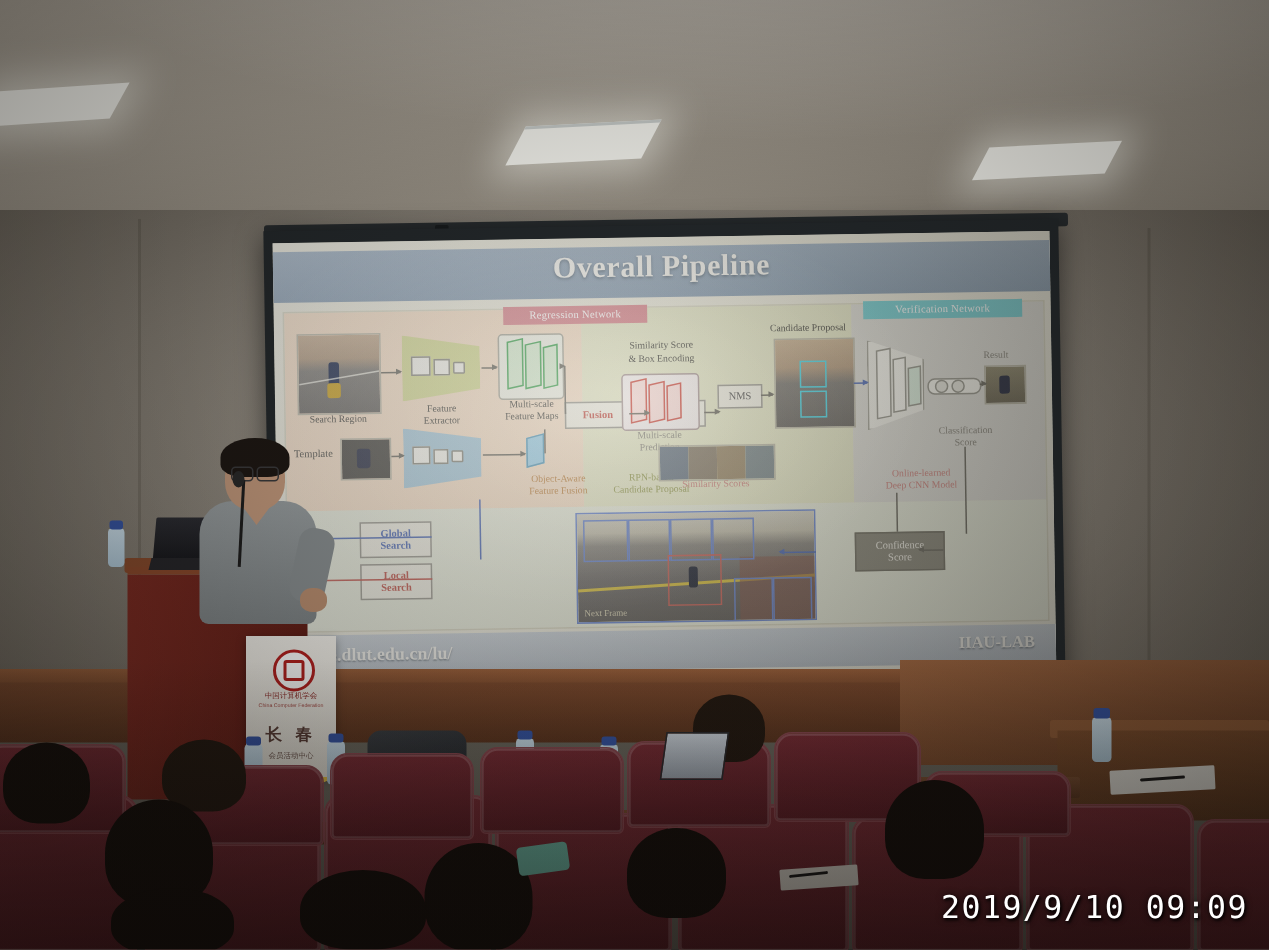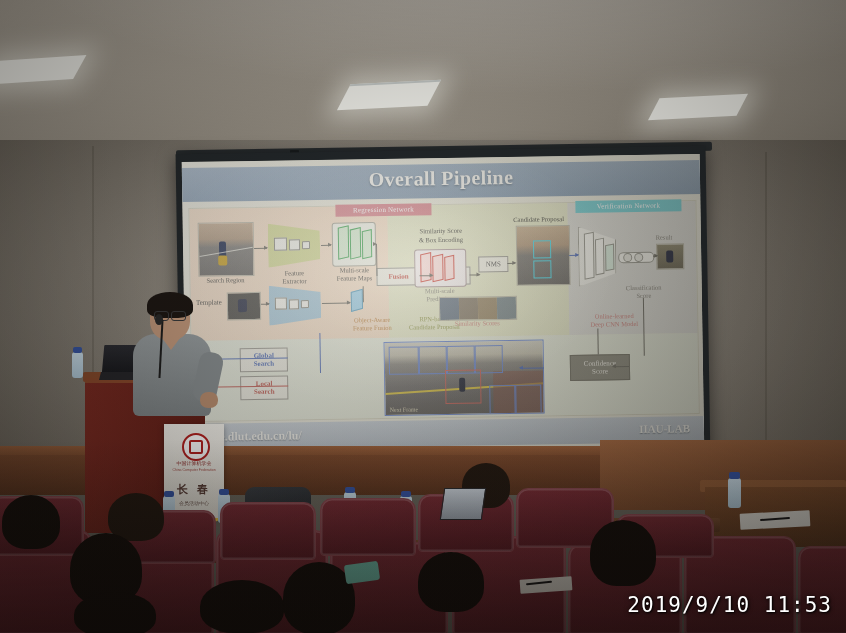--- a/index.html
+++ b/index.html
@@ -445,14 +445,14 @@
   <div class="head" style="left:200px;top:580px;width:84px;height:53px;"></div>
 
   <div style="position:absolute;left:442px;top:488px;width:40px;height:30px;background:linear-gradient(180deg,#d3dbe3,#9fa8b2);transform:skewX(-8deg);border:1px solid #2b2c30;"></div>
   <div class="notebook" style="left:520px;top:578px;width:52px;height:14px;transform:rotate(-4deg);"></div>
   <div class="pen" style="left:526px;top:582px;width:26px;transform:rotate(-6deg);"></div>
   <div class="green-item"></div>
 
   <div class="dim-bottom"></div>
   <div class="room-vig"></div>
 
-  <div class="timestamp">2019/9/10  11:53</div>
+  <div class="timestamp">2019/9/10  09:09</div>
 </div>
 
 </body></html>

